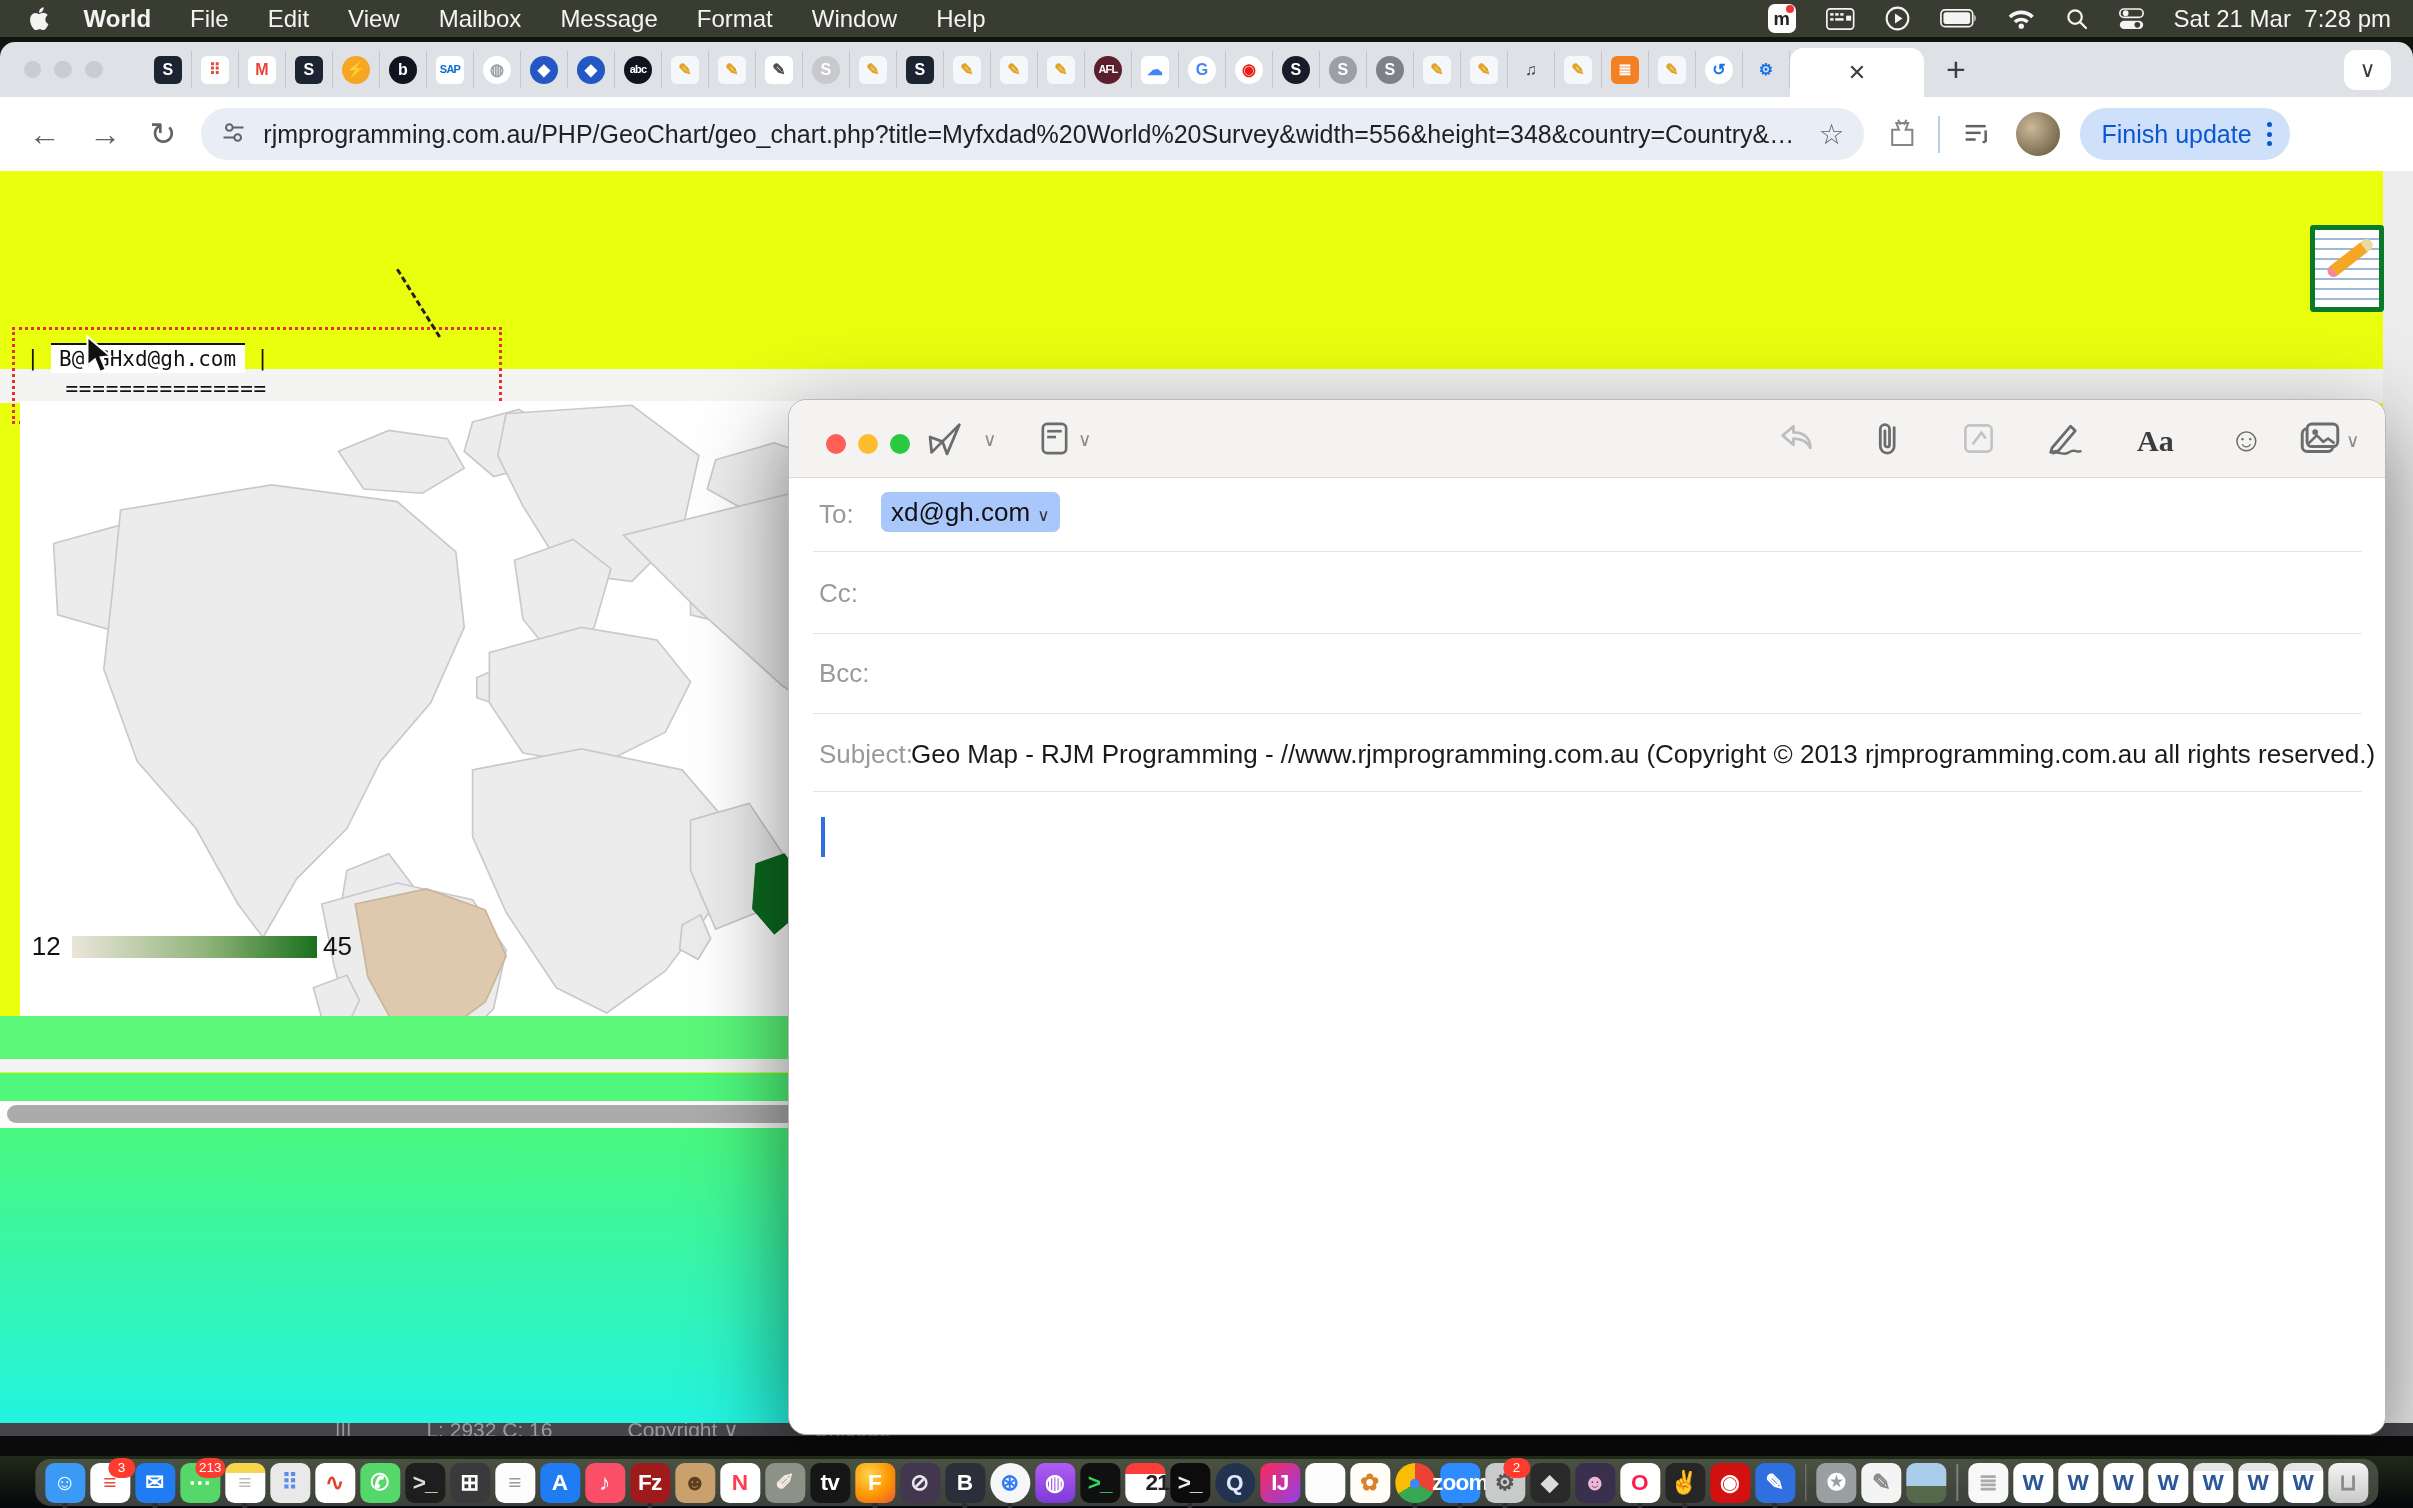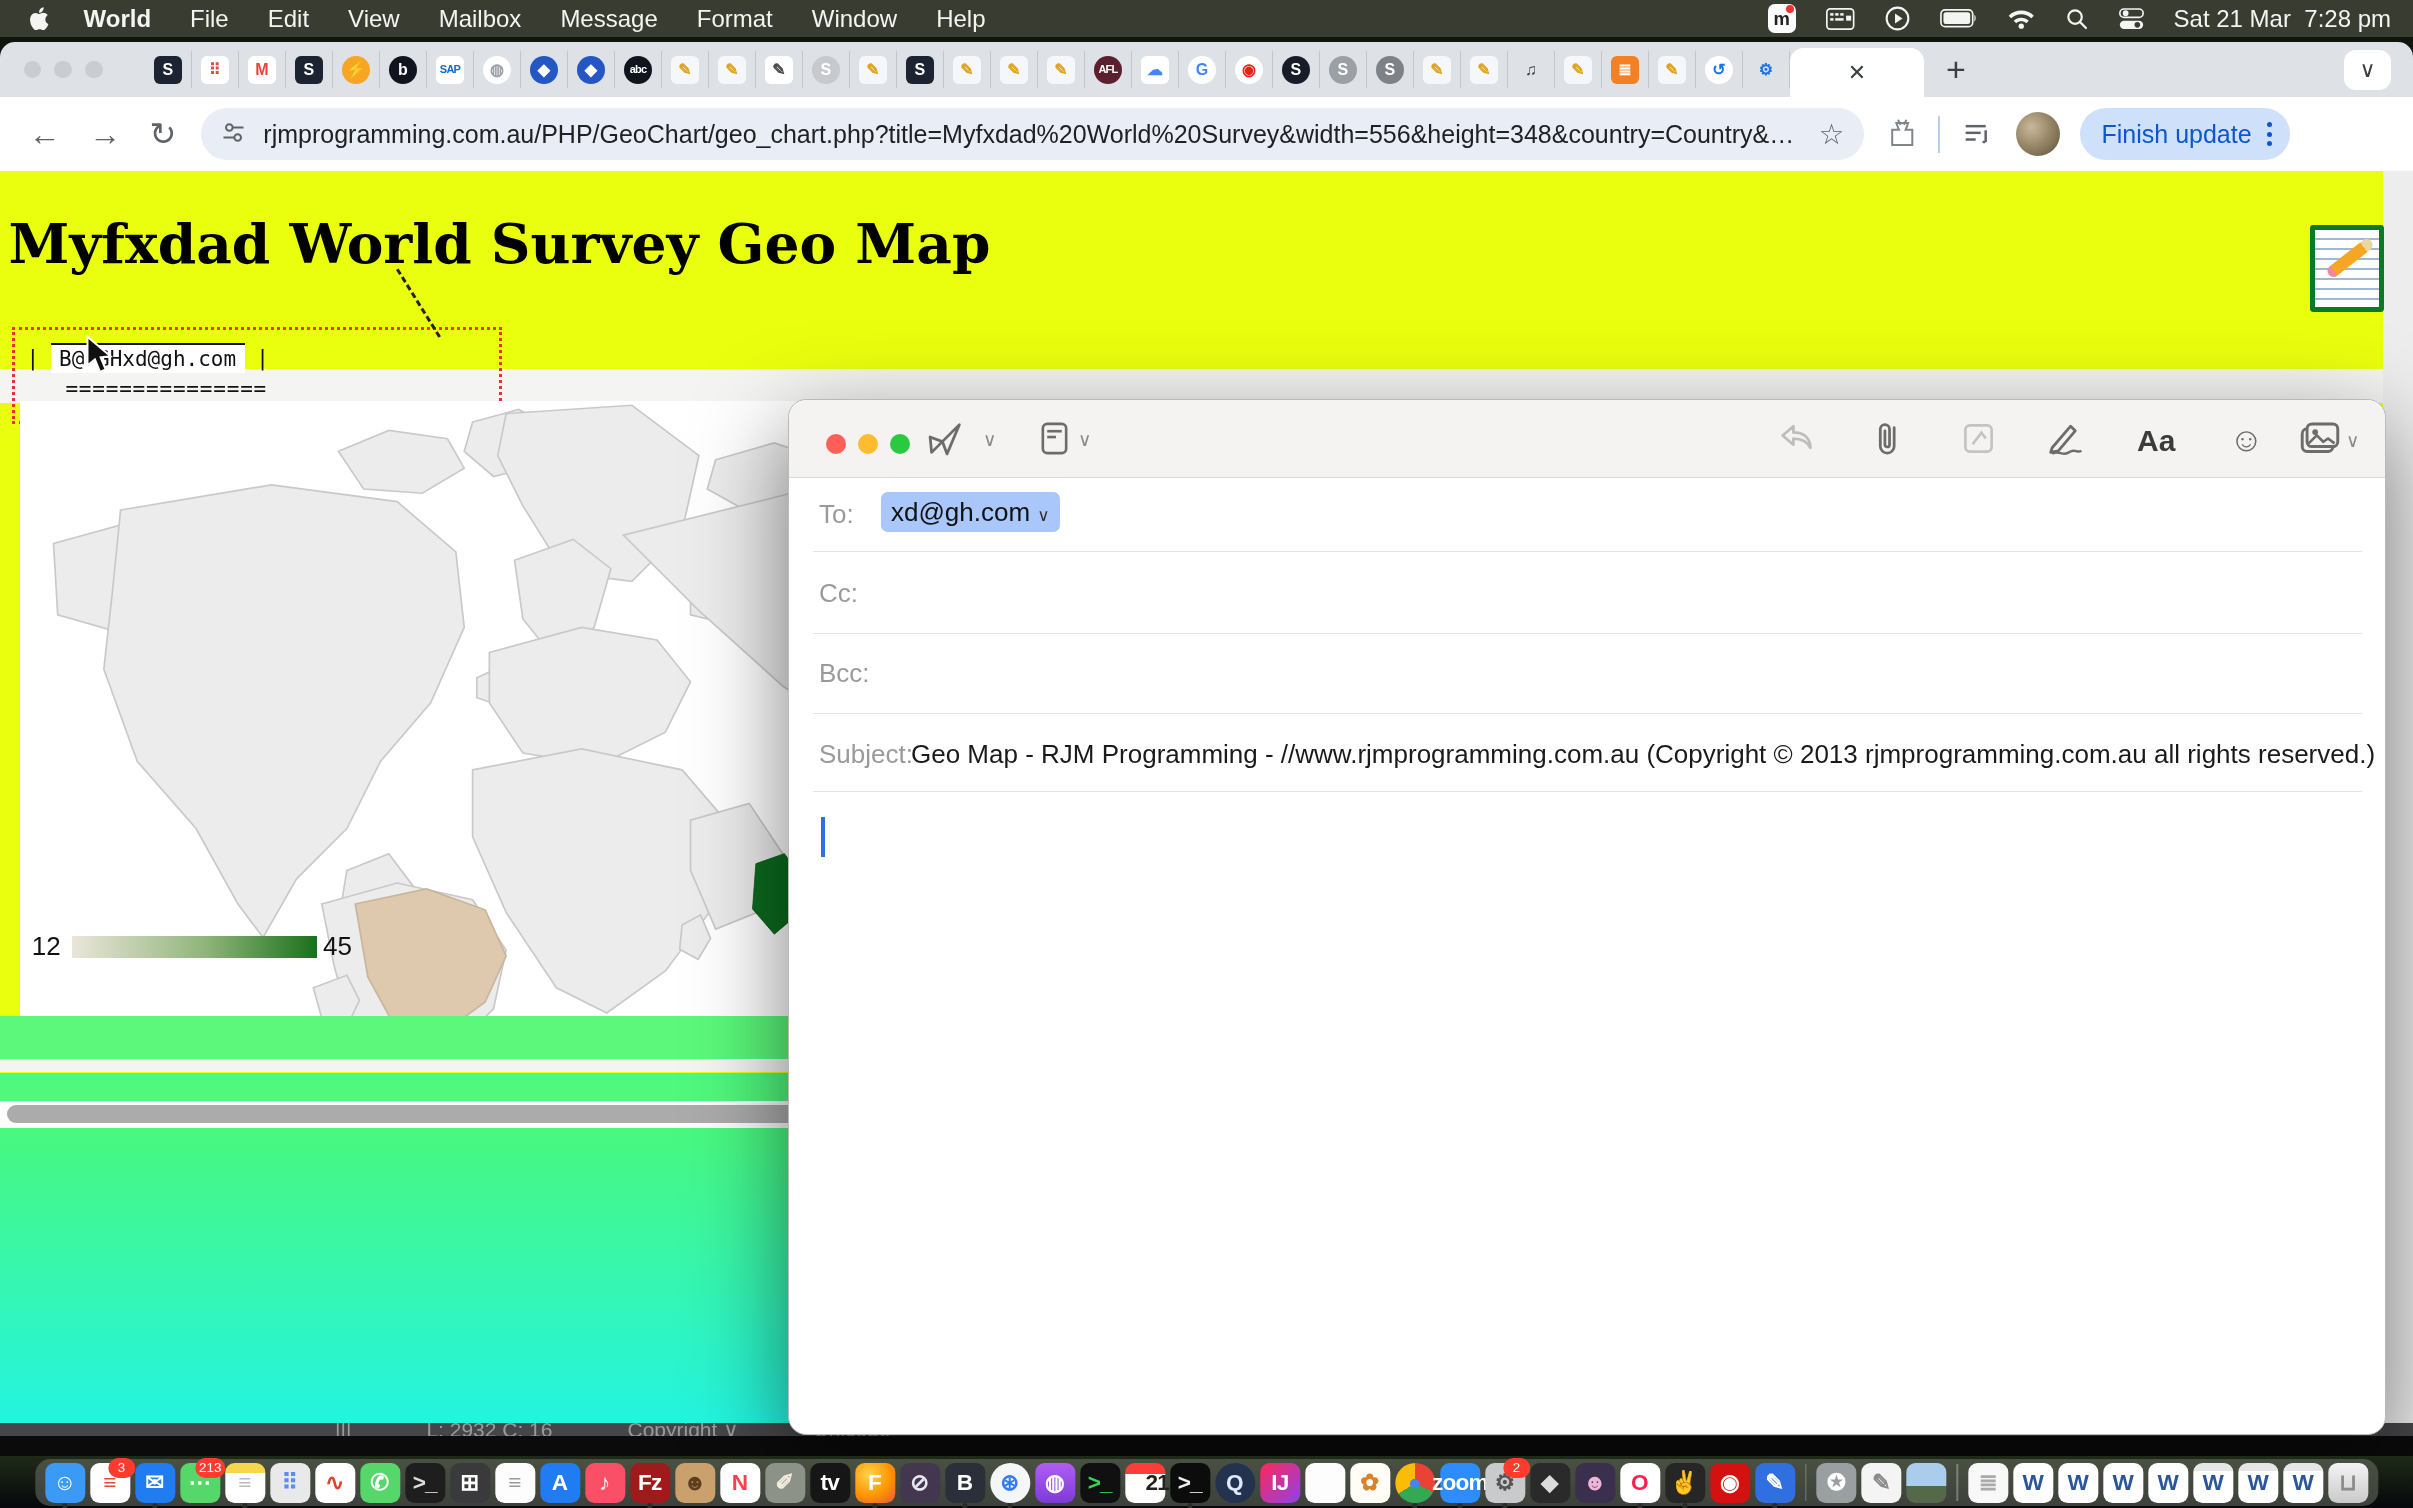--- a/index.html
+++ b/index.html
@@ -367,21 +367,20 @@
           <i></i>
           <i></i>
           <i></i>
         </span>
     </div>
   </div>
 
   <div id="content">
     <div id="whiteband"></div>
     <div id="rightcol"></div>
-    <div id="page-title">Myfxdad World Survey Geo Map</div>
 
     <div id="memo">
         <div id="memo-pencil"></div>
       </div>
 
     <div id="tooltip">
       <div id="tt-row">
         <span>|</span>
         <span id="tt-center">B@FGHxd@gh.com</span>
         <span>|</span>
@@ -505,21 +504,21 @@
           <rect x="3" y="3" width="18" height="18" rx="3" fill="none" stroke="#c3c3c3" stroke-width="1.8"></rect>
           <path d="M8 16l6-8 3 4" fill="none" stroke="#c3c3c3" stroke-width="1.8"></path>
         </svg>
     </span>
     <span class="mtic" style="left:1257px;">
       <svg width="40" height="37" viewBox="0 0 26 24">
           <path d="M4 18L16 4l3 3L8 20l-5 1z" fill="none" stroke="#6c6c6c" stroke-width="1.8" stroke-linejoin="round"></path>
           <path d="M4 22c4-3 7 2 11-1s5 1 8-1" fill="none" stroke="#6c6c6c" stroke-width="1.6"></path>
         </svg>
     </span>
-    <span class="mtic" id="aa-label" style="left:1348px;">Aa</span>
+    <span class="mtic" id="aa-label" style="left:1348px;font-family:Liberation Serif, serif;">Aa</span>
     <span class="mtic" id="smiley" style="left:1440px;">☺</span>
     <span class="mtic" style="left:1510px;">
       <svg width="42" height="37" viewBox="0 0 26 22">
           <rect x="2" y="5" width="19" height="14" rx="3" fill="none" stroke="#6c6c6c" stroke-width="1.8"></rect>
           <rect x="5" y="2" width="19" height="14" rx="3" fill="#f4f3f1" stroke="#6c6c6c" stroke-width="1.8"></rect>
           <circle cx="10" cy="7" r="1.8" fill="#6c6c6c"></circle>
           <path d="M6 14l5-5 4 4 3-2 4 3" fill="none" stroke="#6c6c6c" stroke-width="1.6"></path>
         </svg>
     </span>
     <span class="mtic chev" style="left:1557px;top:30px;">∨</span>

